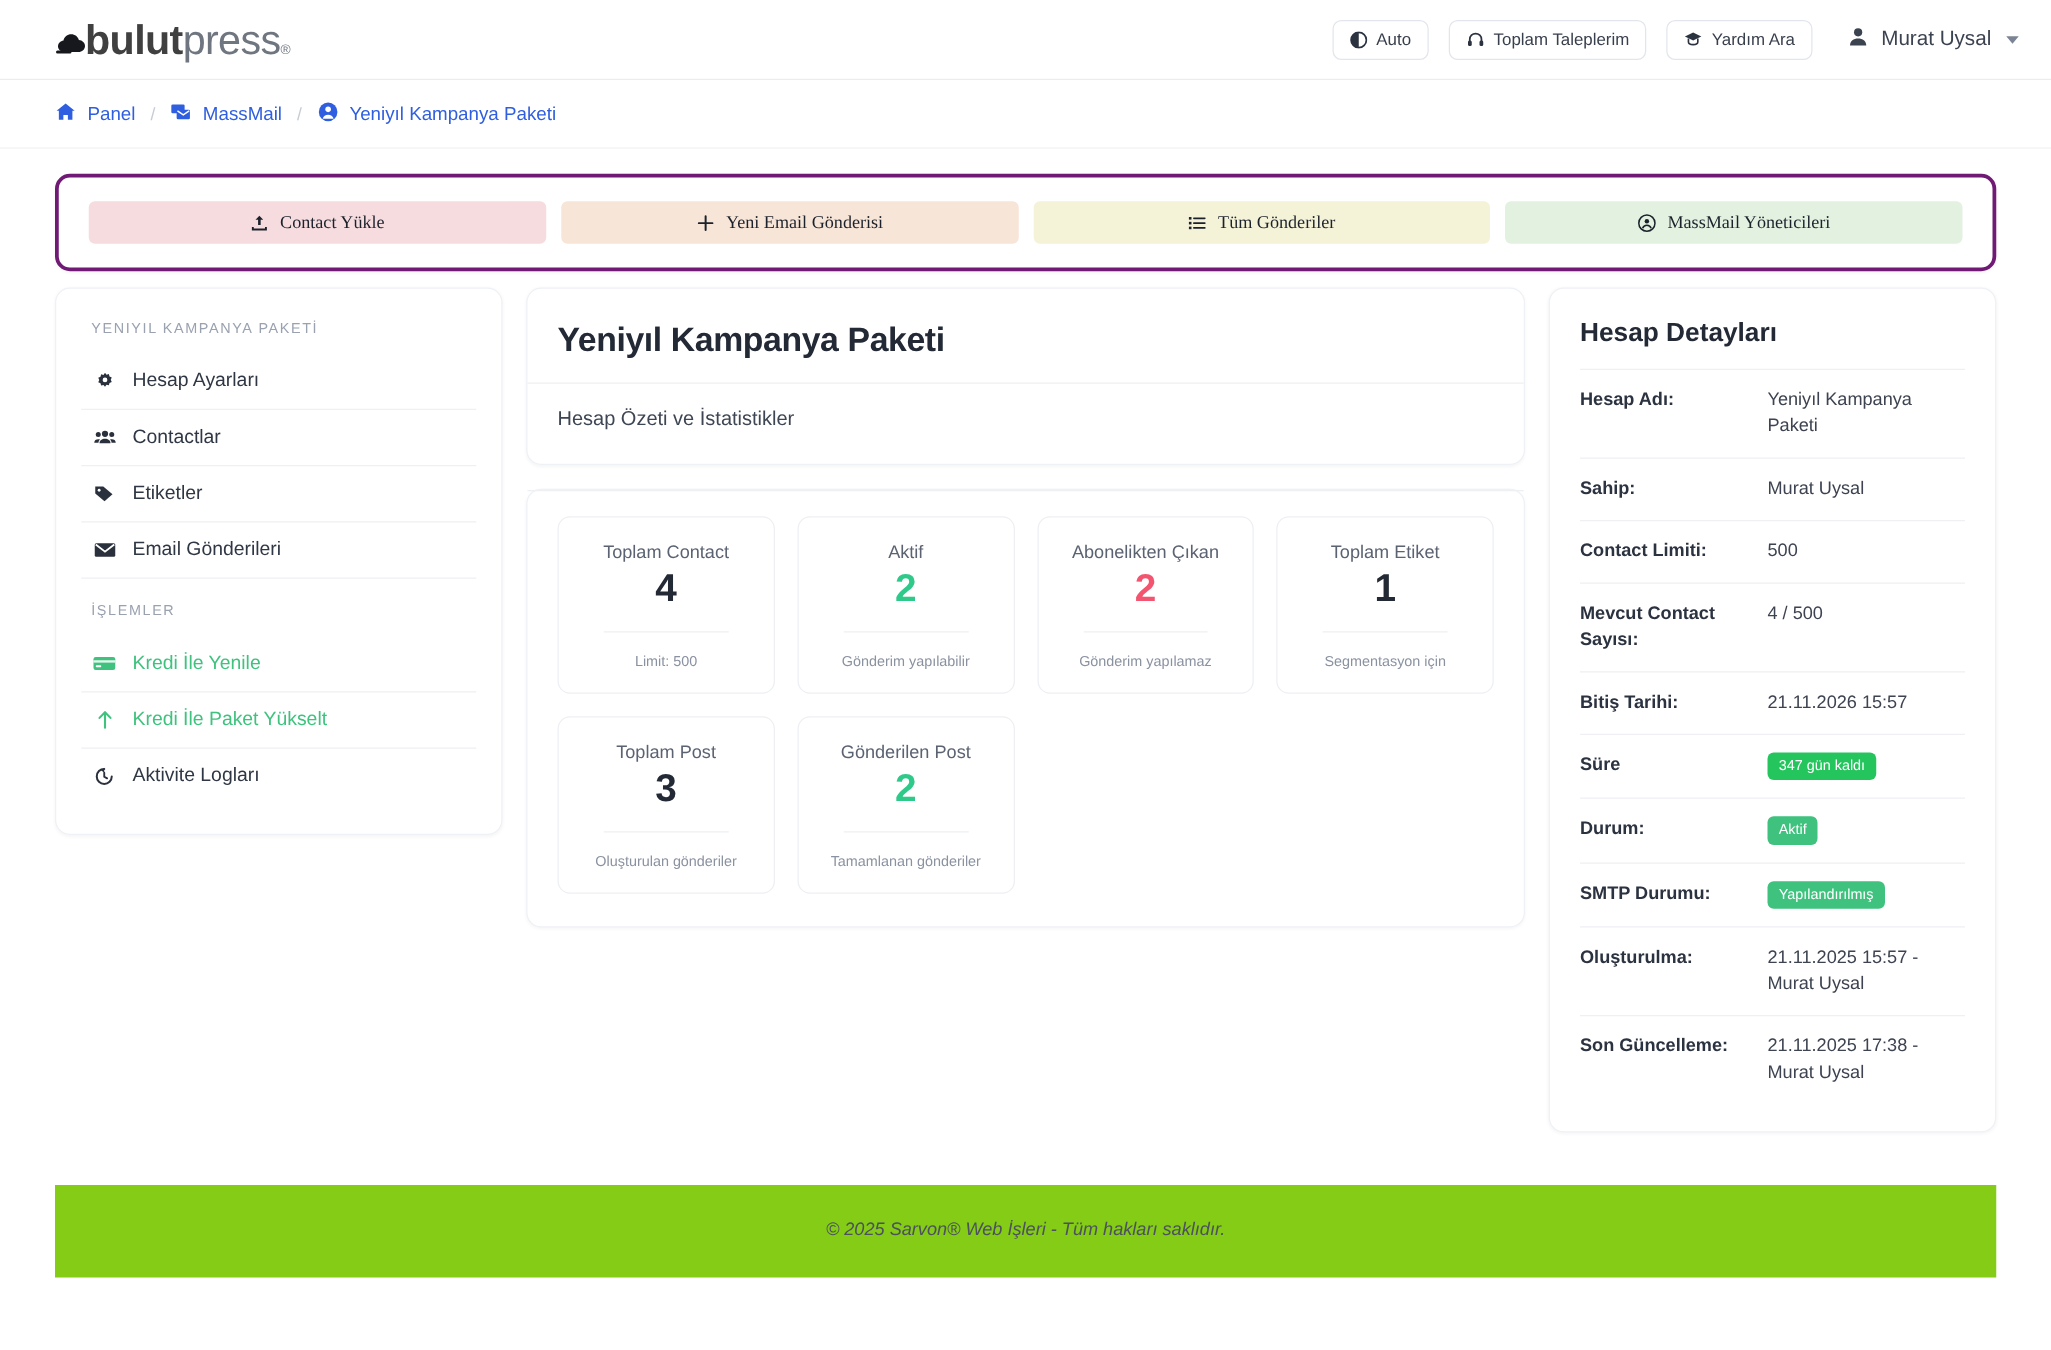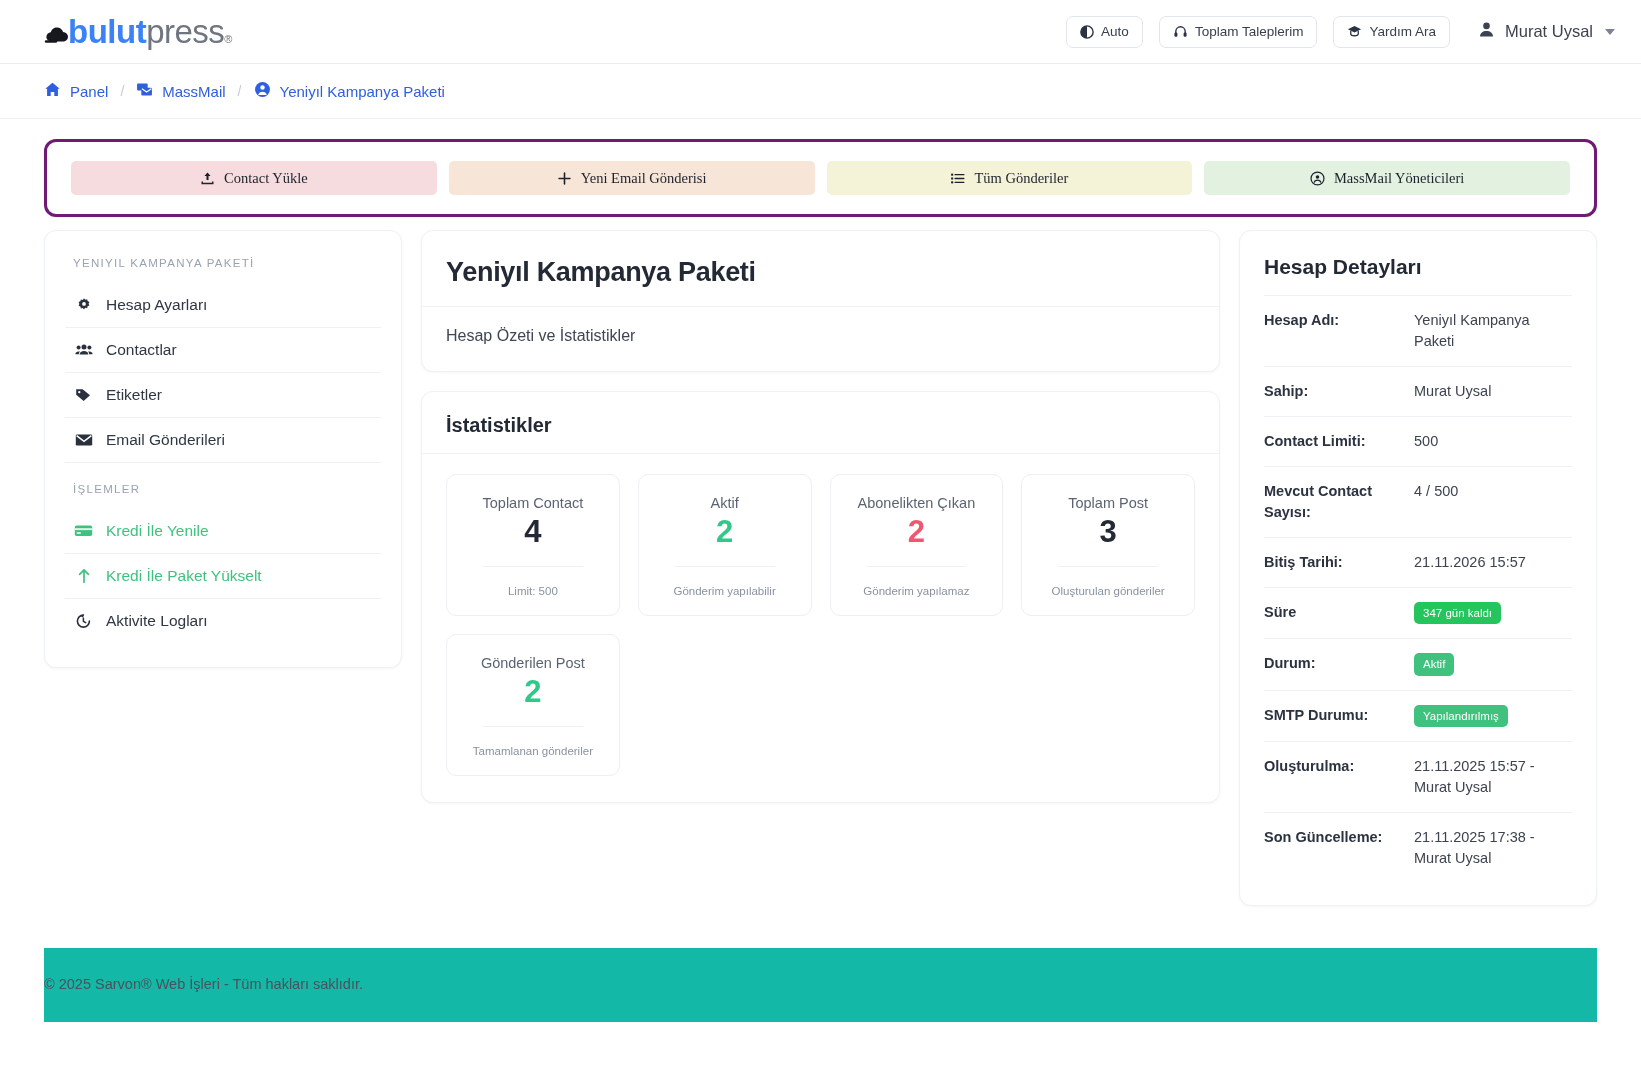--- a/index.html
+++ b/index.html
@@ -22,21 +22,21 @@
     padding: 0 26px 0 44px;
     background: #ffffff;
     border-bottom: 1px solid #e9edf3;
   }
   .logo { display: flex; align-items: baseline; letter-spacing: -0.5px; }
   .logo .cloud-mark {
     width: 26px; height: 20px; position: relative; margin-right: -2px;
     display:inline-block;
   }
   .logo .cloud-mark svg { display:block; }
-  .logo .b1 { font-size: 33px; font-weight: 700; color: #3b82f6; }
+  .logo .b1 { font-size: 33px; font-weight: 700; color: #404040; }
   .logo .b2 { font-size: 33px; font-weight: 400; color: #6f7680; }
   .logo .reg { font-size: 11px; color: #6f7680; vertical-align: super; }
 
   .topbar-right { margin-left: auto; display: flex; align-items: center; gap: 16px; }
   .tb-btn {
     display: inline-flex; align-items: center; gap: 7px;
     height: 32px; padding: 0 13px;
     border: 1px solid #e2e6ec; border-radius: 7px;
     background: #fff; font-size: 13.5px; color: #39404d;
     white-space: nowrap; cursor: pointer;
@@ -145,22 +145,22 @@
   .det-v { flex: 1; font-size: 14.5px; color: #3d4350; line-height: 1.45; }
   .badge {
     display: inline-block; border-radius: 5px; color: #fff;
     font-size: 11.5px; padding: 4px 9px; line-height: 1.25;
   }
   .badge.b-lime { background: #25c55e; }
   .badge.b-green { background: #3ec27e; }
 
   
   .footer {
-    margin-top: 42px; padding: 28px 0 30px 0; text-align: left;
-    font-size: 14.5px; color: #4b515d; background:#14b8a6;
+    margin-top: 42px; padding: 28px 0 30px 0; text-align: center;
+    font-size: 14.5px; color: #4b515d; background:#84cc16;font-style:italic;
   }
 </style>
 </head>
 <body>
 
 <div class="page">
 
   <div class="topbar">
     <div class="logo">
       <span class="cloud-mark">
@@ -379,21 +379,20 @@
       <div class="center">
         <div class="panel">
           <div class="panel-head">
             <div class="panel-h1">Yeniyıl Kampanya Paketi</div>
           </div>
           <div class="hr"></div>
           <div class="panel-sub">Hesap Özeti ve İstatistikler</div>
         </div>
 
         <div class="panel stats-panel">
-          <div class="stats-h">İstatistikler</div>
           <div class="hr"></div>
           <div class="stats-grid">
 
             <div class="stat">
               <div class="stat-label">Toplam Contact</div>
               <div class="stat-value">4</div>
               <div class="stat-rule"></div>
               <div class="stat-foot">Limit: 500</div>
             </div>
 
@@ -404,20 +403,26 @@
               <div class="stat-foot">Gönderim yapılabilir</div>
             </div>
 
             <div class="stat">
               <div class="stat-label">Abonelikten Çıkan</div>
               <div class="stat-value red">2</div>
               <div class="stat-rule"></div>
               <div class="stat-foot">Gönderim yapılamaz</div>
             </div>
 
+            <div class="stat">
+              <div class="stat-label">Toplam Etiket</div>
+              <div class="stat-value">1</div>
+              <div class="stat-rule"></div>
+              <div class="stat-foot">Segmentasyon için</div>
+            </div>
 
             <div class="stat">
               <div class="stat-label">Toplam Post</div>
               <div class="stat-value">3</div>
               <div class="stat-rule"></div>
               <div class="stat-foot">Oluşturulan gönderiler</div>
             </div>
 
             <div class="stat">
               <div class="stat-label">Gönderilen Post</div>

